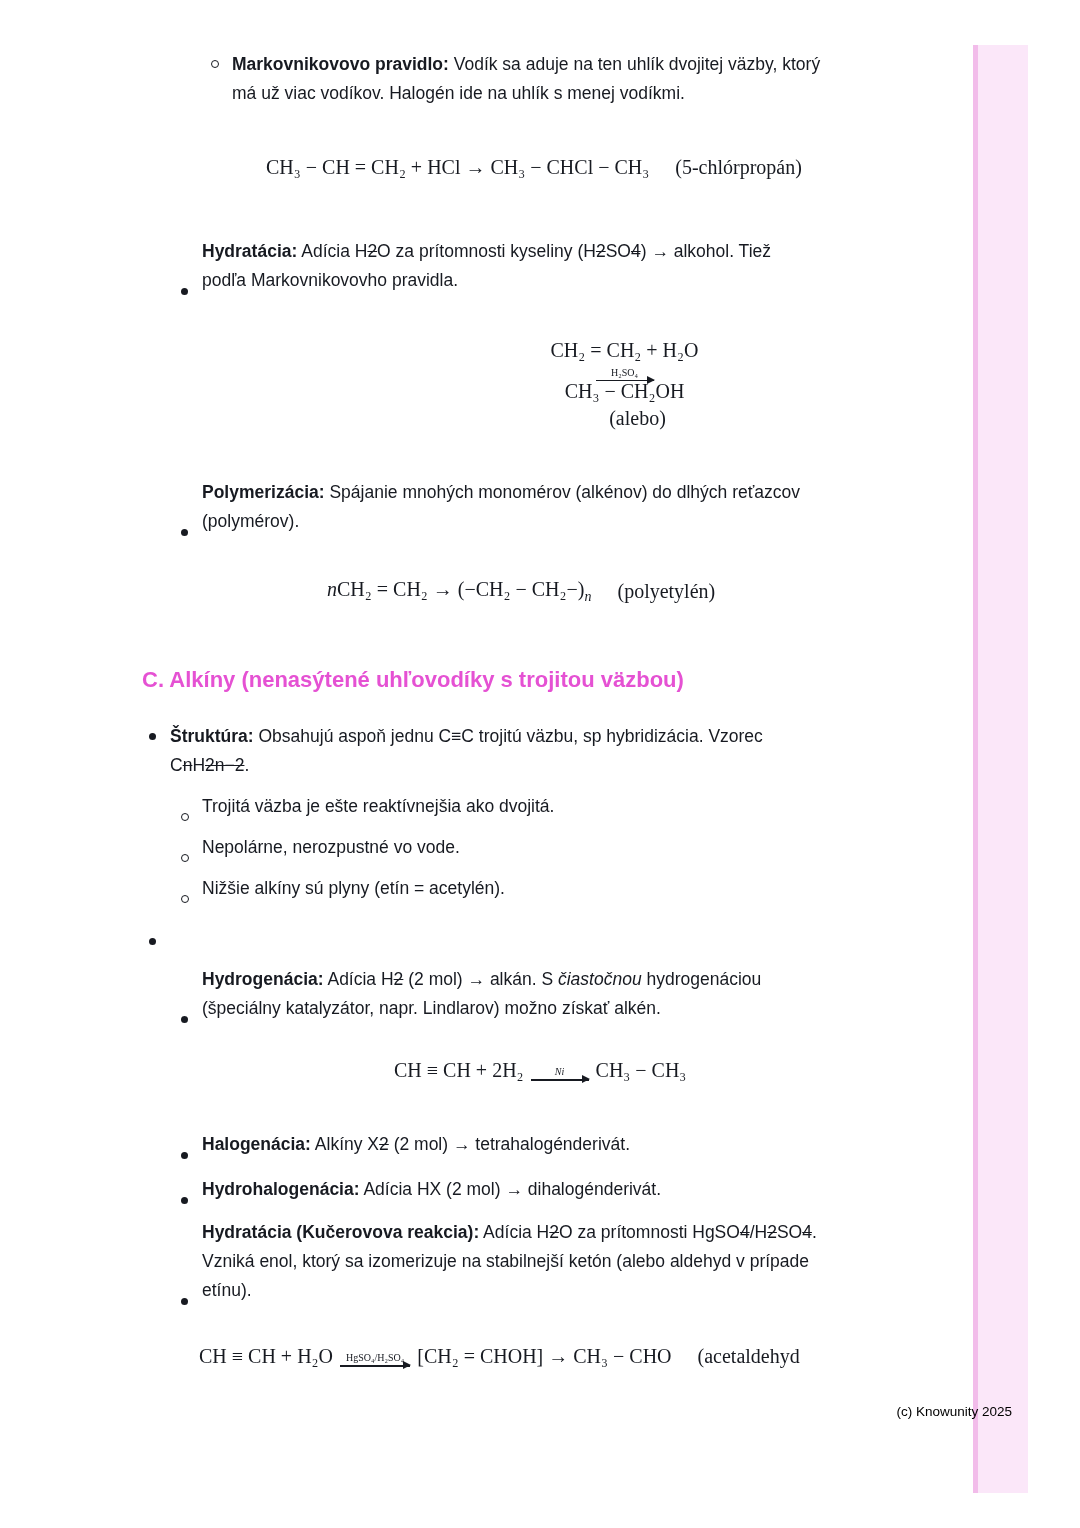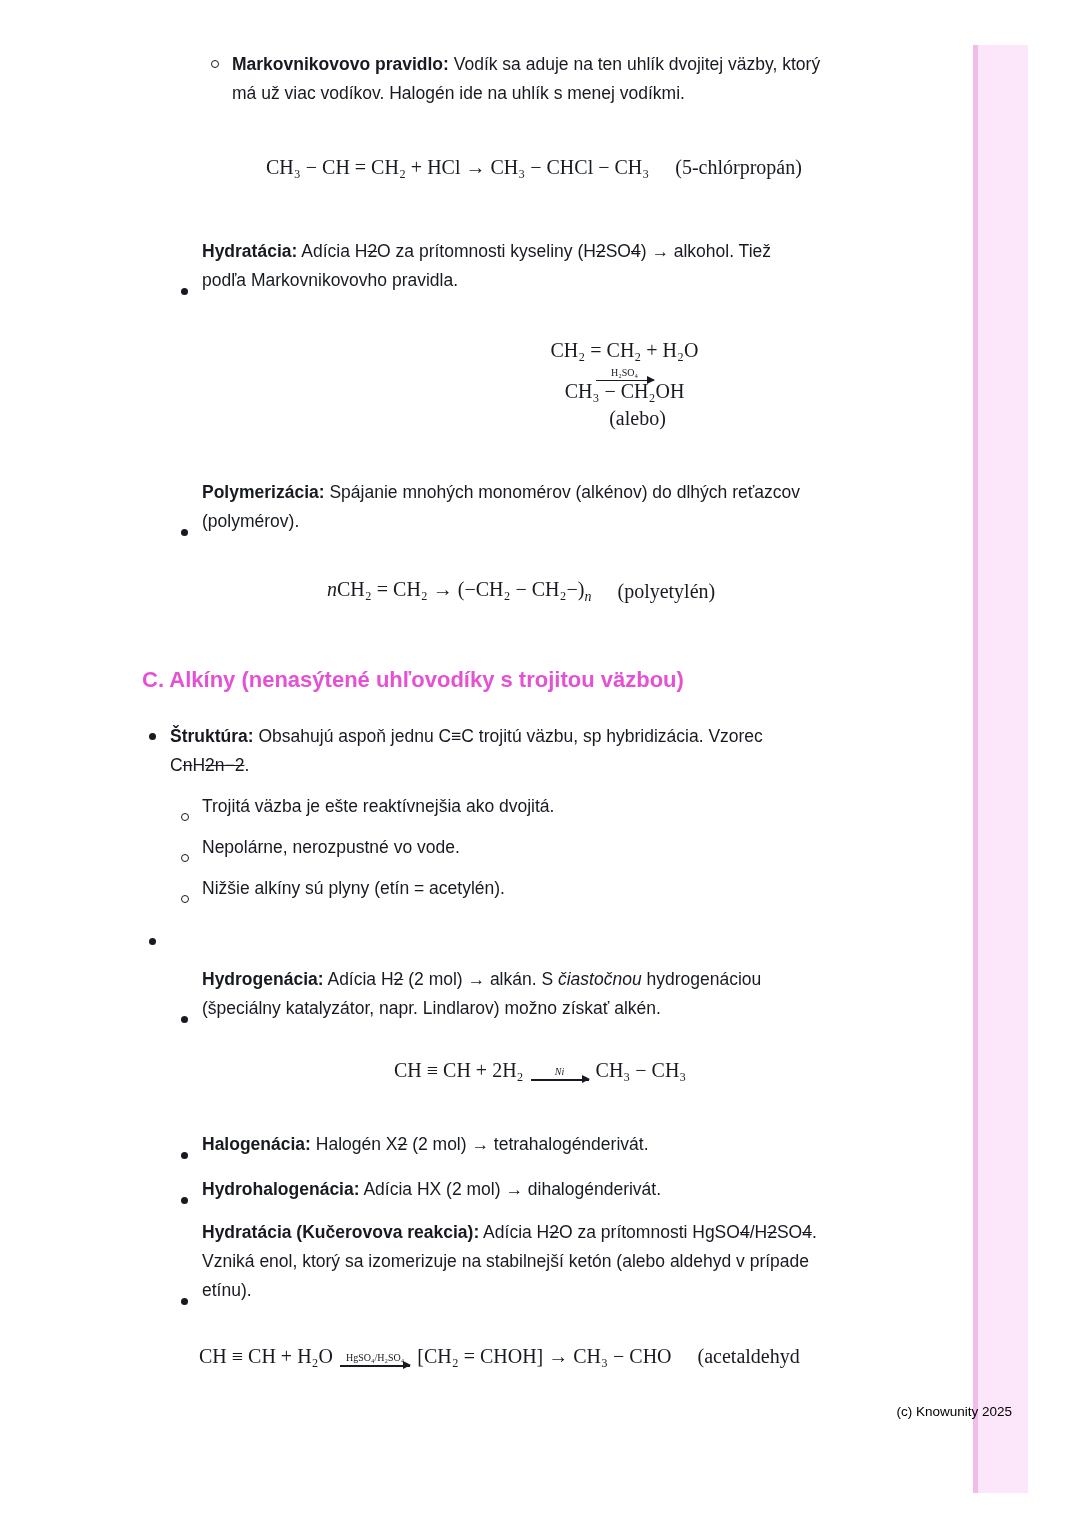--- a/index.html
+++ b/index.html
@@ -134,21 +134,21 @@
       <span class="f-main"><span>CH ≡ CH + 2H₂</span></span>
       <span class="rxn-arrow">
         <span class="arrow-label it">Ni</span>
         <span class="arrow-shaft"></span>
       </span>
       <span class="f-main"><span>CH₃ − CH₃</span></span>
     </div>
 
     <div class="li lvl2 b-halo">
       <span class="bullet disc"></span>
-      <p class="para w640"><span class="seg-b">Halogenácia:</span><span> Halogén X</span><span class="seg-st">2</span><span> (2 mol) → tetrahalogénderivát.</span></p>
+      <p class="para w640"><span class="seg-b">Halogenácia:</span><span> Alkíny X</span><span class="seg-st">2</span><span> (2 mol) → tetrahalogénderivát.</span></p>
     </div>
 
     <div class="li lvl2 b-hydrohalo">
       <span class="bullet disc"></span>
       <p class="para w640"><span class="seg-b">Hydrohalogenácia:</span><span> Adícia HX (2 mol) → dihalogénderivát.</span></p>
     </div>
 
     <div class="li lvl2 b-kucer">
       <span class="bullet disc"></span>
       <p class="para w640"><span class="seg-b">Hydratácia (Kučerovova reakcia):</span><span> Adícia H</span><span class="seg-st">2</span><span>O za prítomnosti HgSO</span><span class="seg-st">4</span><span>/H</span><span class="seg-st">2</span><span>SO</span><span class="seg-st">4</span><span>. Vzniká enol, ktorý sa izomerizuje na stabilnejší ketón (alebo aldehyd v prípade etínu).</span></p>

